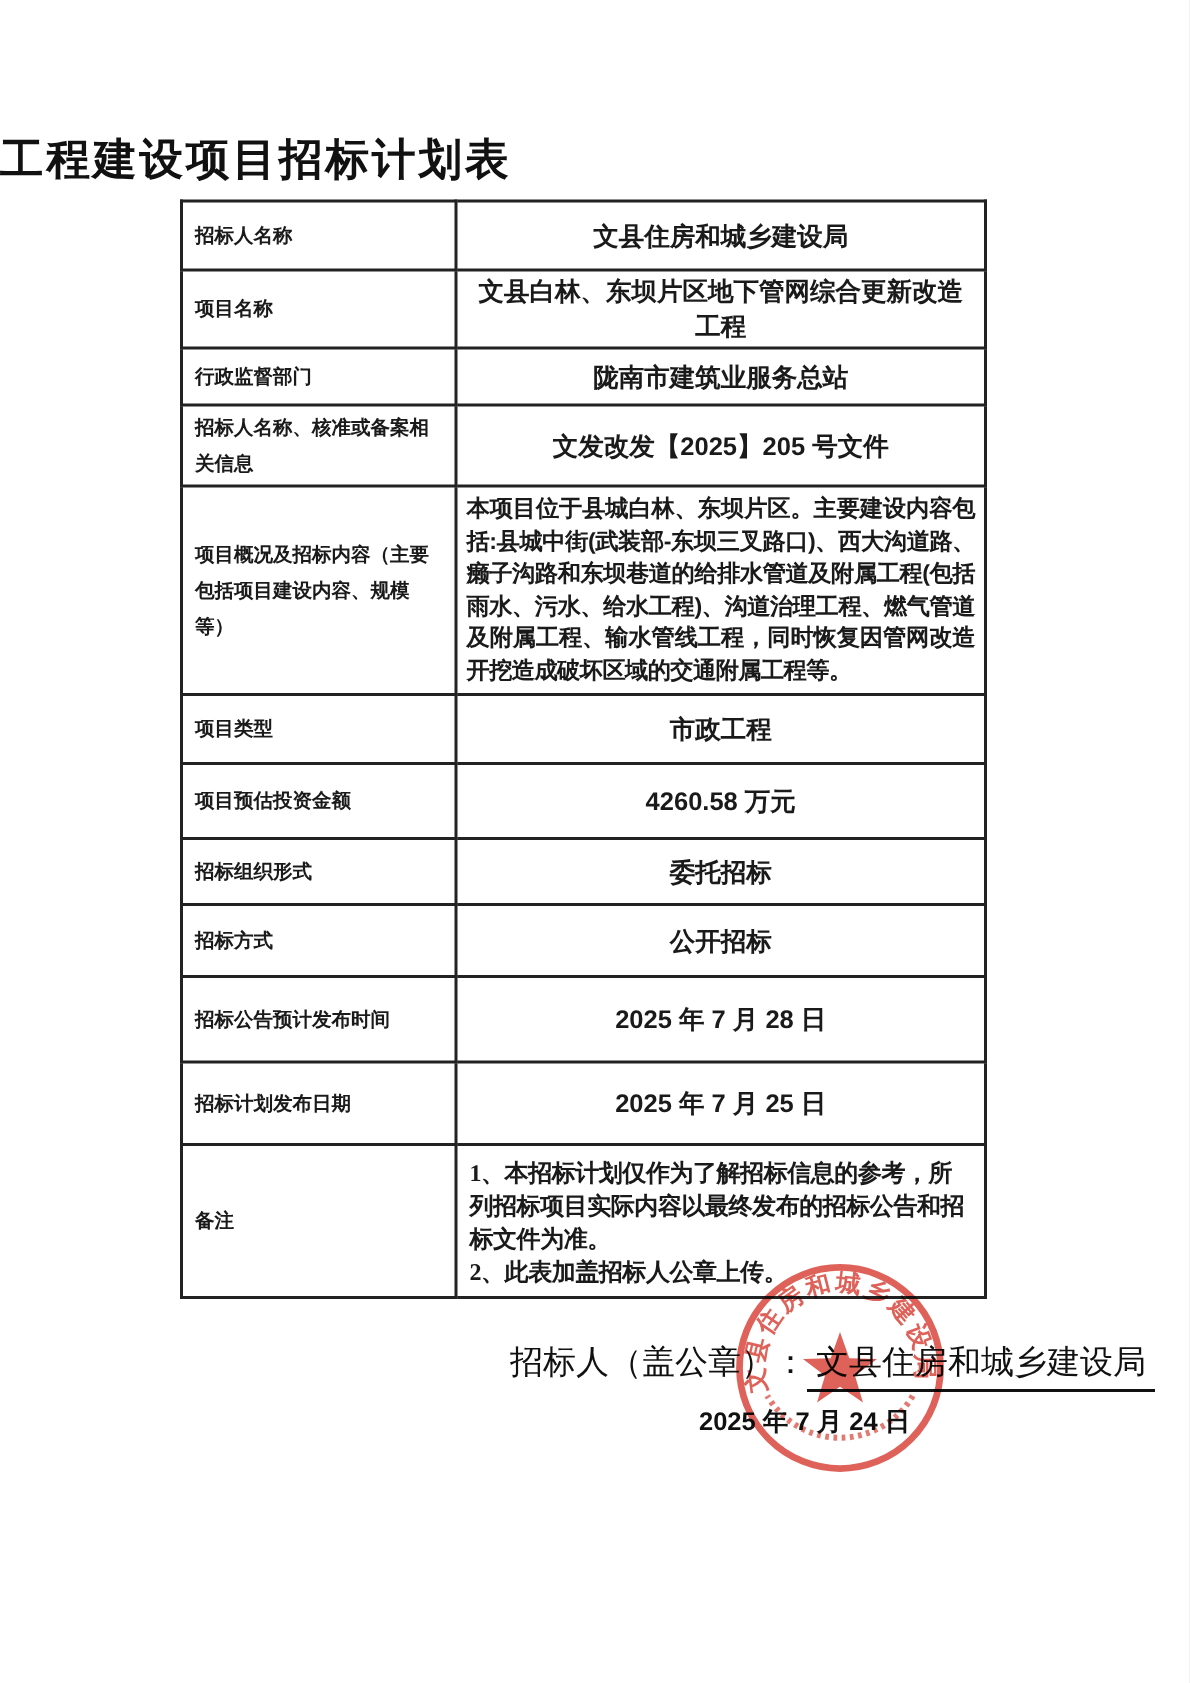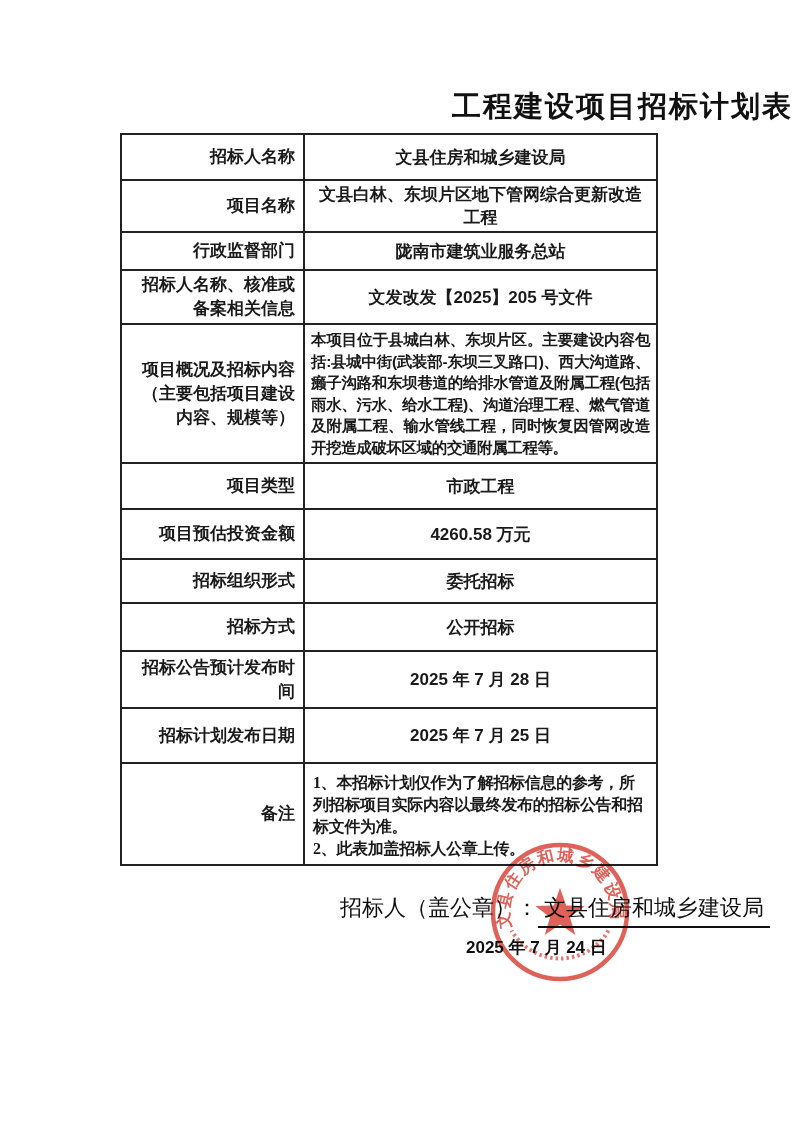--- a/index.html
+++ b/index.html
@@ -12,21 +12,21 @@
     font-family: "Liberation Sans", sans-serif;
     color: #1a1a1a;
     overflow: hidden;
     margin: 0 auto;
   }
   .doc-title {
     position: absolute;
     top: 87px;
     left: 0;
     width: 100%;
-    text-align: right;
+    text-align: left;
     font-size: 29px;
     font-weight: bold;
     letter-spacing: 2px;
     color: #111;
   }
   table.main {
     position: absolute;
     left: 120px;
     top: 133px;
     width: 538px;
@@ -34,22 +34,22 @@
     table-layout: fixed;
   }
   table.main td {
     border: 2px solid #222;
     font-weight: bold;
     vertical-align: middle;
     color: #1a1a1a;
   }
   td.lab {
     width: 183px;
-    text-align: right;
-    font-size: 17px;
+    text-align: left;
+    font-size: 13px;
     line-height: 24px;
     padding: 2px 8px;
   }
   td.val {
     text-align: center;
     font-size: 17px;
     padding: 2px 10px;
   }
   td.val.longtext {
     text-align: justify;

